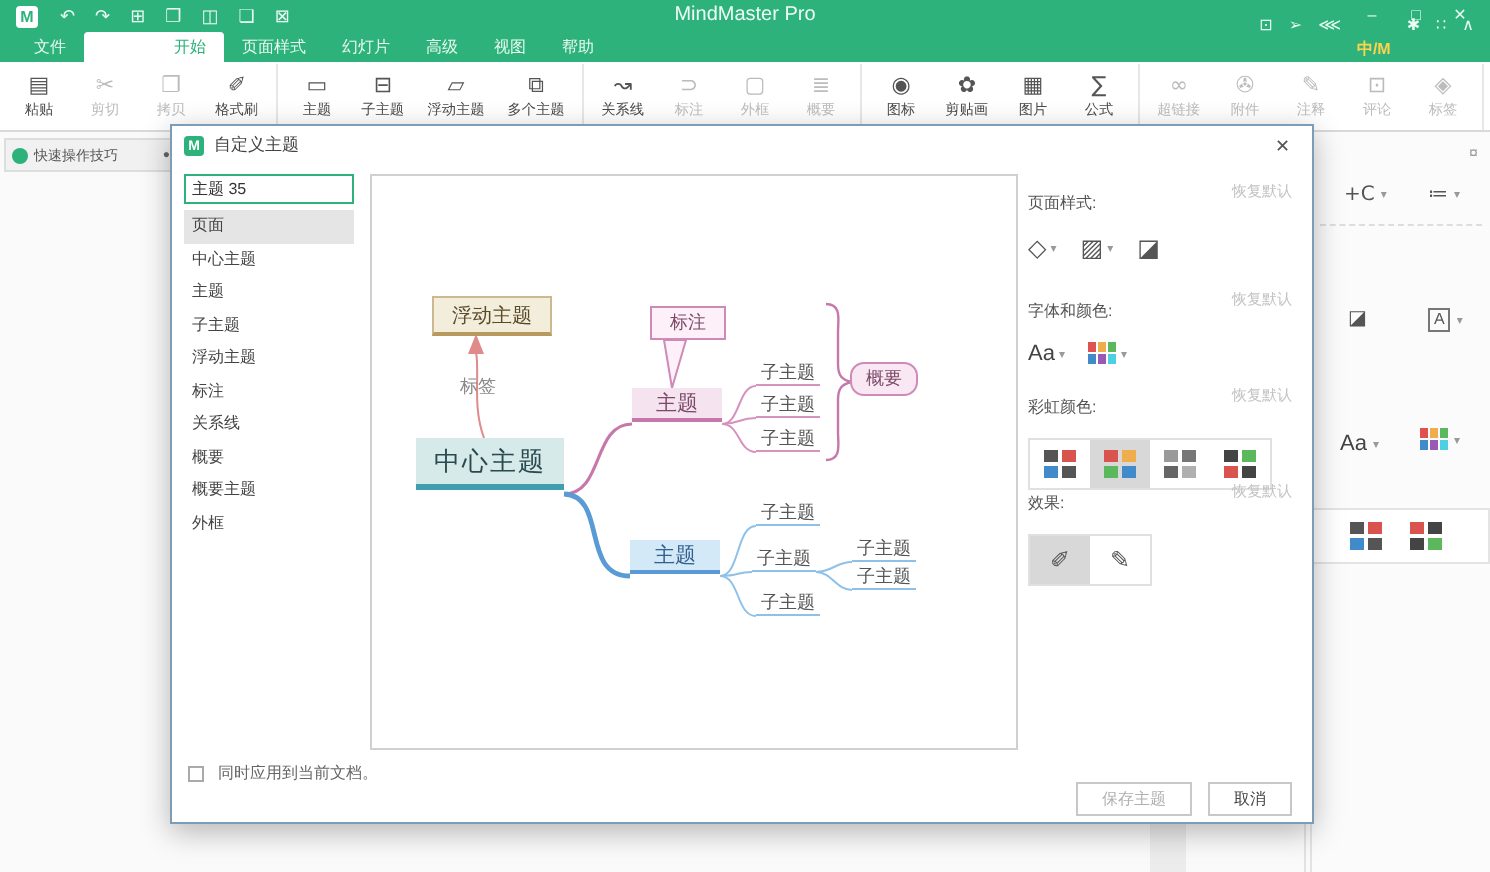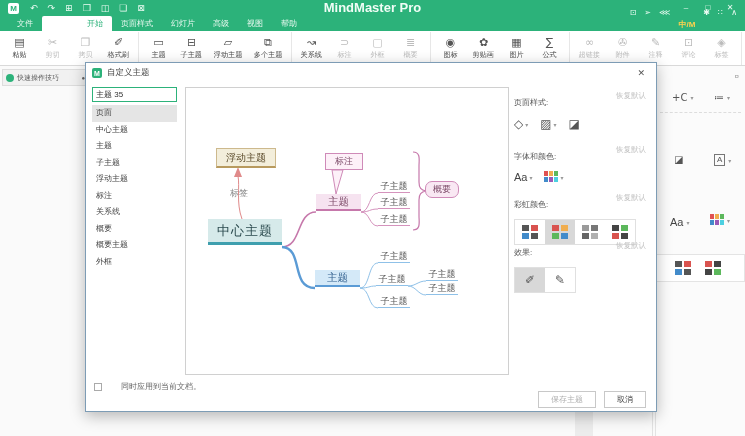--- a/index.html
+++ b/index.html
@@ -6,21 +6,21 @@
   html,body { width:745px; height:436px; overflow:hidden; }
   body { font-family:"Liberation Sans","DejaVu Sans",sans-serif; background:#fff; position:relative; }
   #app { position:absolute; inset:0; width:745px; height:436px; background:#fafafa; overflow:hidden; }
 
   
   #titlebar { position:absolute; left:0; top:0; width:745px; height:31px; background:#2cb27a; }
   .tb-row1 { position:relative; height:16px; display:flex; align-items:center; padding:0 4px; }
   .logo { width:11px; height:11px; background:#fff; border-radius:2px; margin:0 6px 0 4px;
           display:flex; align-items:center; justify-content:center; color:#2cb27a; font-size:8px; font-weight:bold; }
   .qa-icon { color:#eafbf2; font-size:9px; padding:0 5px; height:16px; line-height:16px; cursor:default; }
-  .tb-title { position:absolute; left:0; right:0; top:0; text-align:center; color:#f0fdf6; font-size:13px; line-height:16px; pointer-events:none;font-weight:bold; }
+  .tb-title { position:absolute; left:0; right:0; top:0; text-align:center; color:#f0fdf6; font-size:10px; line-height:16px; pointer-events:none; }
   .win-ctrls { margin-left:auto; display:flex; z-index:2; }
   .win-btn { width:22px; height:14px; color:#eafbf2; font-size:8px; text-align:center; line-height:14px; }
   .tb-row2 { height:15px; display:flex; align-items:flex-end; padding-left:8px; position:relative; }
   .tab { font-size:8px; color:#e8f9f0; padding:0 9px; height:15px; line-height:15px; }
   .tab.active { background:#fff; color:#2cb27a; border-radius:2px 2px 0 0;padding-left:45px; }
   .tb-right-icons { position:absolute; right:4px; bottom:1px; display:flex; align-items:center; }
   .tri { color:#eafbf2; font-size:8px; padding:0 4px; }
   .tri.lang { color:#ffd24d; font-weight:bold;margin-top:24px; }
 
   
@@ -89,21 +89,21 @@
   .rp-btn { display:flex; align-items:center; gap:2px; color:#555; }
   .rp-btn .gi2 { font-size:12px; font-family:"DejaVu Sans",sans-serif; color:#555; }
   .rp-btn .sp-caret { font-size:6px; color:#999; }
   .aa { font-size:11px; color:#444; letter-spacing:0; }
   .grid-box { display:flex; border:1px solid #e0e0e0; margin-top:8px; width:fit-content; }
   .grid-cell { width:30px; height:24px; display:flex; align-items:center; justify-content:center; }
   .grid-cell.selected { background:#d8d8d8; }
   .fx-cell { width:30px; height:24px; display:flex; align-items:center; justify-content:center; font-size:12px; color:#555; font-family:"DejaVu Sans",sans-serif; }
   .fx-cell.selected { background:#d8d8d8; }
 
-  .dlg-check { position:absolute; left:8px; top:318px; display:flex; align-items:center; gap:19px; }
+  .dlg-check { position:absolute; left:8px; top:318px; display:flex; align-items:center; gap:7px; }
   .cbox { width:8px; height:8px; border:1px solid #aaa; background:#fff; }
   .clabel { font-size:8px; color:#666; }
   .dlg-btns { position:absolute; right:10px; top:328px; display:flex; gap:8px; }
   .dbtn { height:17px; border:1px solid #c8c8c8; background:#fff; font-size:8px; padding:0 12px; line-height:15px; font-family:inherit; }
   .dbtn.save { color:#b0b0b0; }
   .dbtn.cancel { color:#444; }
 </style>
 </head>
 <body>
 

